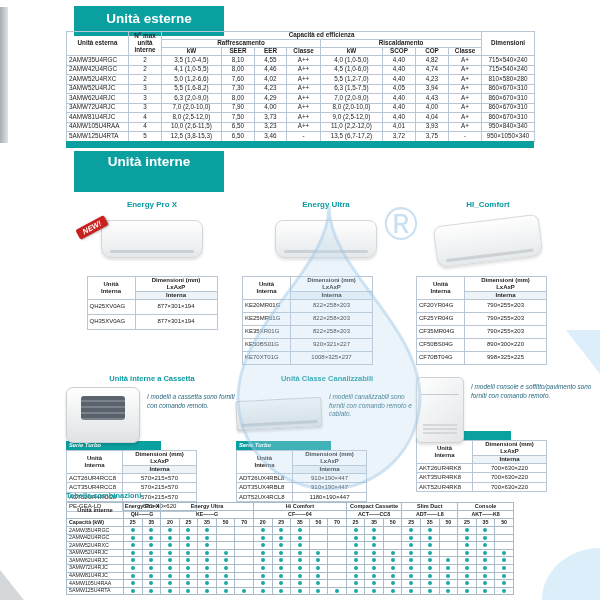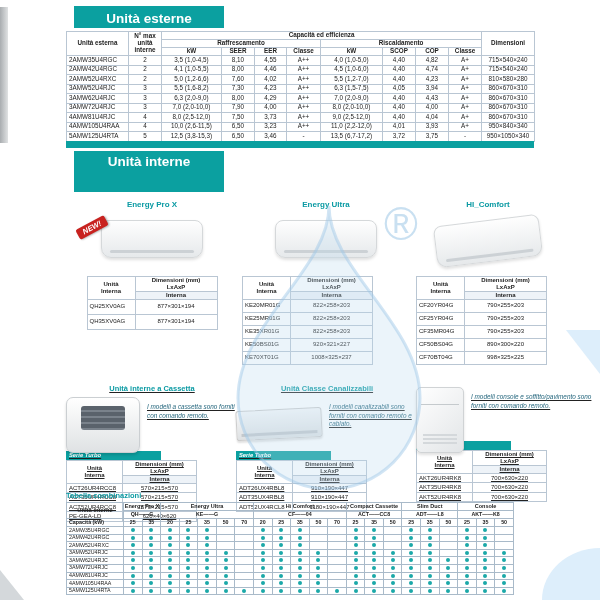--- a/index.html
+++ b/index.html
@@ -3,21 +3,21 @@
 <meta charset="utf-8">
 <style>
   html,body{margin:0;padding:0;}
   #page{position:relative;width:600px;height:600px;background:#ffffff;overflow:hidden;
         font-family:"Liberation Sans",sans-serif;color:#222;}
   
   #scan-edge{position:absolute;left:0;top:7px;width:8px;height:136px;
              background:linear-gradient(90deg,#a9adb0,#e0e2e3);}
   
   .tbox{position:absolute;left:74px;background:#0ba0a0;color:#fff;text-align:center;}
-  #tbox-outdoor{top:6px;width:150px;height:22px;font-size:13.5px;font-weight:bold;line-height:25px;}
+  #tbox-outdoor{top:6px;width:150px;height:30px;font-size:13.5px;font-weight:bold;line-height:25px;}
   #tbox-indoor{top:151px;width:150px;height:41px;}
   #tbox-indoor .l1{font-size:13.5px;font-weight:bold;line-height:22px;}
   #tbox-indoor .l2{font-size:10.5px;font-style:italic;line-height:14px;}
   #outdoor-band{position:absolute;left:66px;top:141px;width:468px;height:7px;background:#0ba0a0;}
 
   
   #outdoor-table{position:absolute;left:66px;top:31px;width:468px;border-collapse:collapse;table-layout:fixed;}
   #outdoor-table th,#outdoor-table td{border:1px solid #b9c6d3;font-size:6.3px;line-height:1.1;
       padding:0 1px;text-align:center;overflow:hidden;white-space:nowrap;}
   #outdoor-table th{font-weight:bold;}
@@ -49,21 +49,21 @@
   .img-wall::after{content:"";position:absolute;left:8%;right:8%;bottom:4px;height:3px;
       background:#ccd1d5;border-radius:2px;}
   .img-wall.tilt{transform:rotate(-7deg);width:104px;height:40px;}
   .new-badge{position:absolute;left:10px;top:2px;transform:rotate(-28deg);
       background:#c8221f;color:#fff;font-size:7.5px;font-weight:bold;font-style:italic;
       padding:1px 6px;border-radius:2px;box-shadow:1px 1px 2px rgba(0,0,0,.3);z-index:2;}
   .dimtab.wall{width:130px;margin:0 auto;}
   #wall-2 .dimtab.wall{margin:0 6px;} #wall-3 .dimtab.wall{margin:0 0 0 16px;}
 
   
-  .mcol{position:absolute;top:384px;text-decoration:underline;}
+  .mcol{position:absolute;top:374px;}
   #mcol-1{left:66px;width:172px;} #mcol-2{left:236px;width:182px;} #mcol-3{left:416px;width:176px;}
   .m-title{font-size:7.5px;font-weight:bold;color:#0a9aa3;text-align:center;height:10px;}
   .m-body{display:flex;gap:7px;align-items:flex-start;height:52px;margin-top:3px;}
   .m-desc{font-size:6.4px;font-style:italic;color:#24667d;text-align:left;line-height:1.35;padding-top:6px;}
   .turbo-bar{width:92px;height:9px;background:#0ba0a0;color:#fff;font-size:5.8px;font-weight:bold;
       font-style:italic;line-height:9px;text-align:left;padding-left:3px;margin:2px 0 0 0;}
   .dimtab.mid{width:130px;margin-top:0;}
   .dimtab.mid tbody tr{height:9.5px;}
   .dimtab.mid thead .h-top{height:12px;}
 

